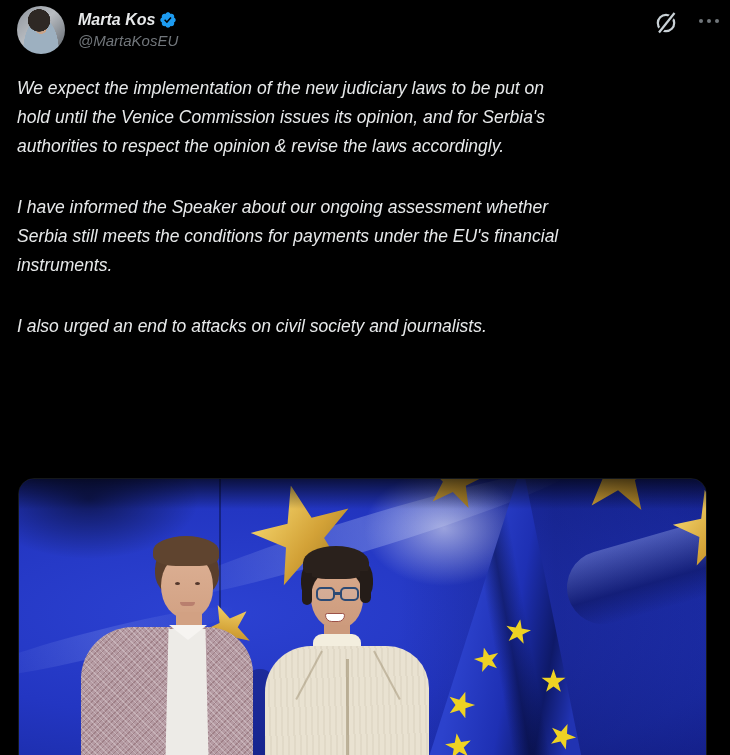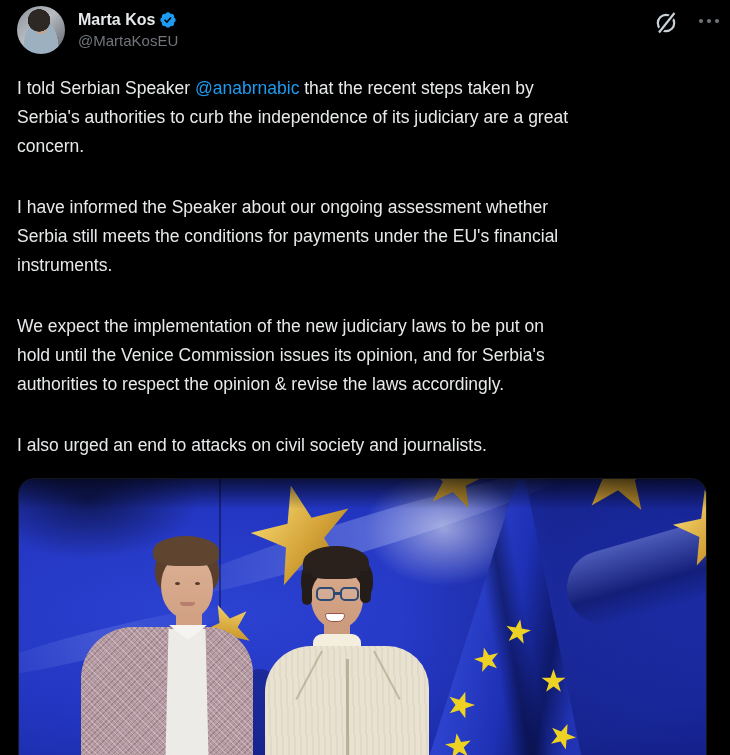--- a/index.html
+++ b/index.html
@@ -1,17 +1,17 @@
 <!DOCTYPE html>
 <html><head>
 <meta charset="utf-8">
 <style>
   html,body{margin:0;padding:0;background:#000;width:730px;height:755px;overflow:hidden;
     font-family:"Liberation Sans",sans-serif;-webkit-font-smoothing:antialiased;}
-  .post{position:relative;width:730px;height:628px;background:#000;}
+  .post{position:relative;width:730px;height:628px;background:#000;font-style:italic;}
   
   .header{position:absolute;top:0;left:0;width:730px;height:58px;}
   .avatar{position:absolute;left:17px;top:6px;width:48px;height:48px;border-radius:50%;overflow:hidden;cursor:pointer;
     background:
       radial-gradient(circle at 46% 30%,#2e2824 0 26%,transparent 27%),
       radial-gradient(circle at 50% 46%,#c8a48a 0 16%,transparent 17%),
       radial-gradient(ellipse at 50% 95%,#9db0c0 0 52%,transparent 53%),
       linear-gradient(135deg,#8d939b 0%,#b9bdc2 45%,#5a6067 100%);}
   .name-block{position:absolute;left:78px;top:10px;}
   .display-name{font-size:16px;font-weight:700;color:#e7e9ea;line-height:20px;display:inline-block;vertical-align:middle;cursor:pointer;}
@@ -104,29 +104,26 @@
       </svg>
     </div>
     <div class="more-btn">
       <span class="dot"></span>
       <span class="dot"></span>
       <span class="dot"></span>
     </div>
   </div>
 
   <div class="tweet-text">
-    <p><span>I told Serbian Speaker </span><span class="mention">@anabrnabic</span><span> that the recent steps taken by
-Serbia's authorities to curb the independence of its judiciary are a great
-concern.</span></p>
+    <p>We expect the implementation of the new judiciary laws to be put on
+hold until the Venice Commission issues its opinion, and for Serbia's
+authorities to respect the opinion &amp; revise the laws accordingly.</p>
     <p>I have informed the Speaker about our ongoing assessment whether
 Serbia still meets the conditions for payments under the EU's financial
 instruments.</p>
-    <p>We expect the implementation of the new judiciary laws to be put on
-hold until the Venice Commission issues its opinion, and for Serbia's
-authorities to respect the opinion &amp; revise the laws accordingly.</p>
     <p>I also urged an end to attacks on civil society and journalists.</p>
   </div>
 
   <div class="photo" title="Two officials standing together in front of a blue EU-starred backdrop and a hanging EU flag">
     <div class="backdrop"></div>
     <div class="right-shade"></div>
     <div class="streak s1"></div>
     <div class="streak s2"></div>
     <div class="fold-right"></div>
     <div class="flare"></div>

